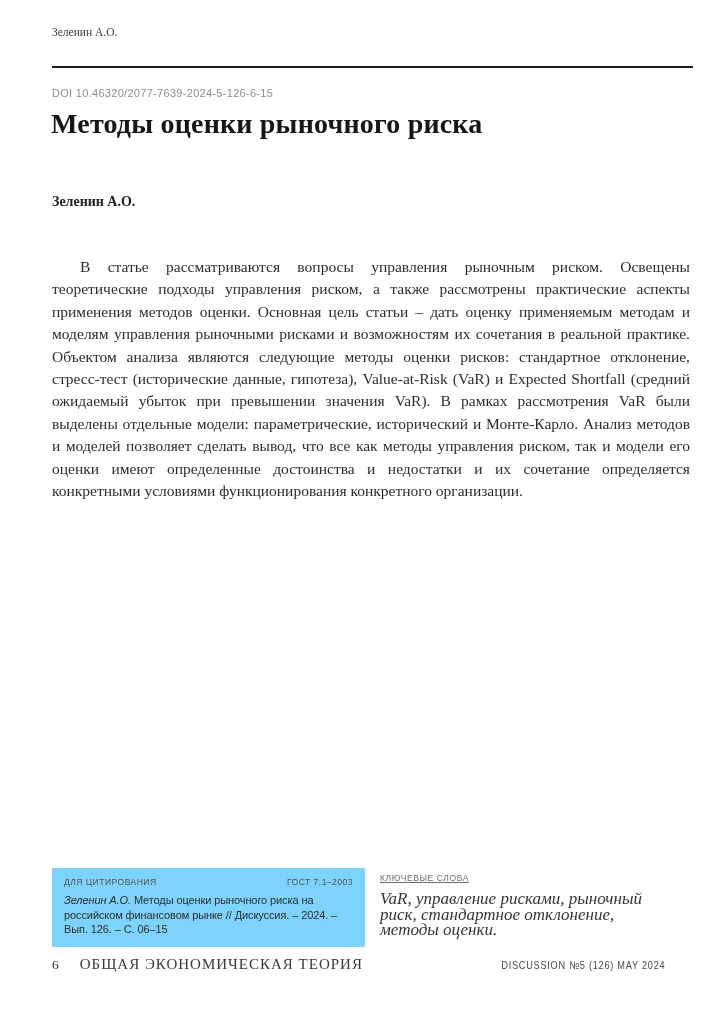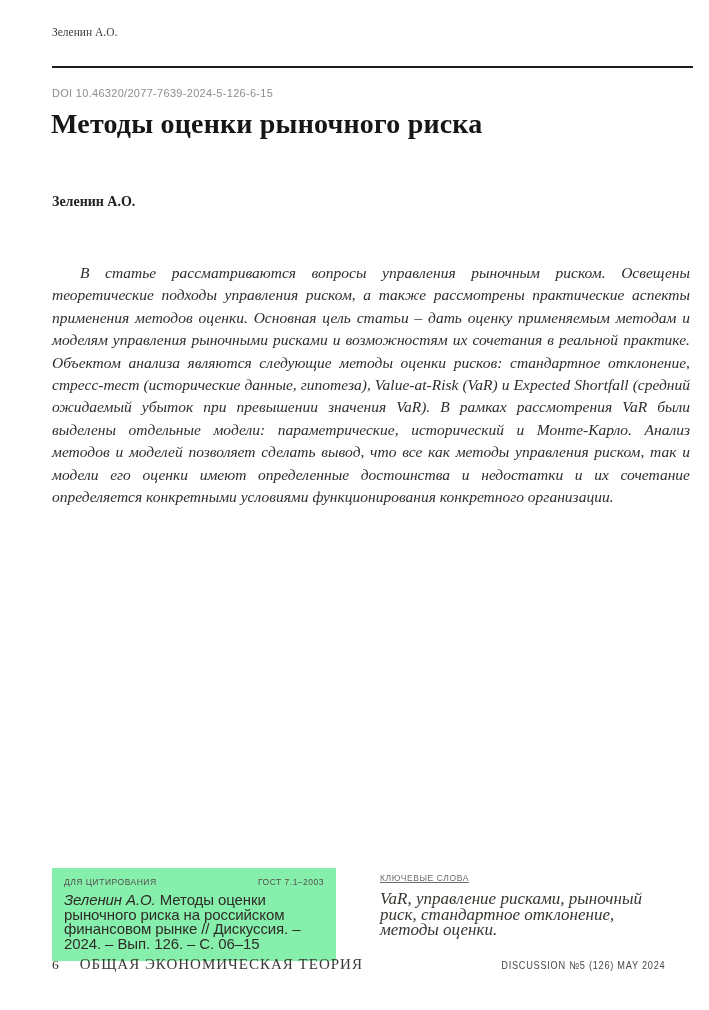--- a/index.html
+++ b/index.html
@@ -66,53 +66,52 @@
     top: 194px;
     font-weight: bold;
     font-size: 14px;
     color: #22211f;
   }
 
   
   .abstract {
     position: absolute;
     left: 52px;
-    top: 262px;
+    top: 256px;
     width: 638px;
     font-size: 15.5px;
     line-height: 22.4px;
     text-align: justify;
     text-indent: 28px;
     color: #2e2d2b;
-    font-style: italic;
   }
 
   
   .citation-box {
     position: absolute;
     left: 52px;
     top: 868px;
-    width: 284px;
+    width: 313px;
     min-height: 63px;
     box-sizing: border-box;
-    background: #86efac;
+    background: #7dd3fc;
     padding: 9px 12px 10px 12px;
     font-family: "Liberation Sans", sans-serif;
   }
   .citation-head {
     display: flex;
     justify-content: space-between;
     align-items: baseline;
     font-size: 8.5px;
     letter-spacing: 0.5px;
     color: #53504c;
   }
   .citation-text {
     margin-top: 6px;
-    font-size: 15px;
+    font-size: 11px;
     line-height: 14.5px;
     color: #2f2b28;
     letter-spacing: -0.1px;
   }
   .citation-text .it { font-style: italic; }
 
   
   .keywords {
     position: absolute;
     left: 380px;

